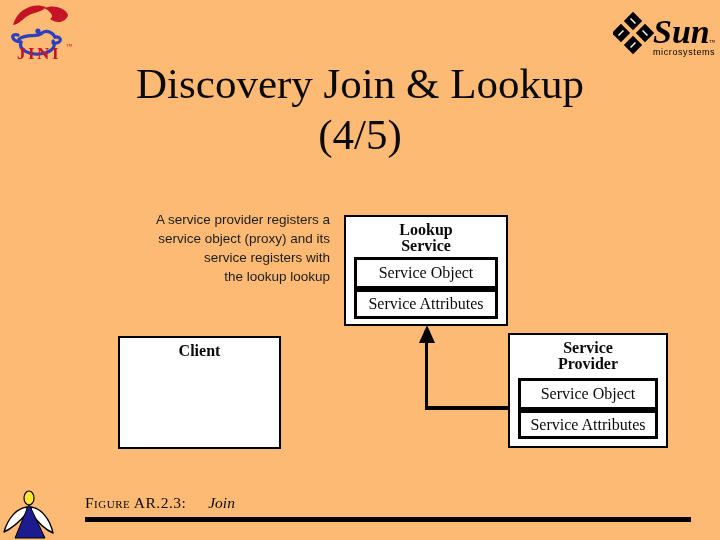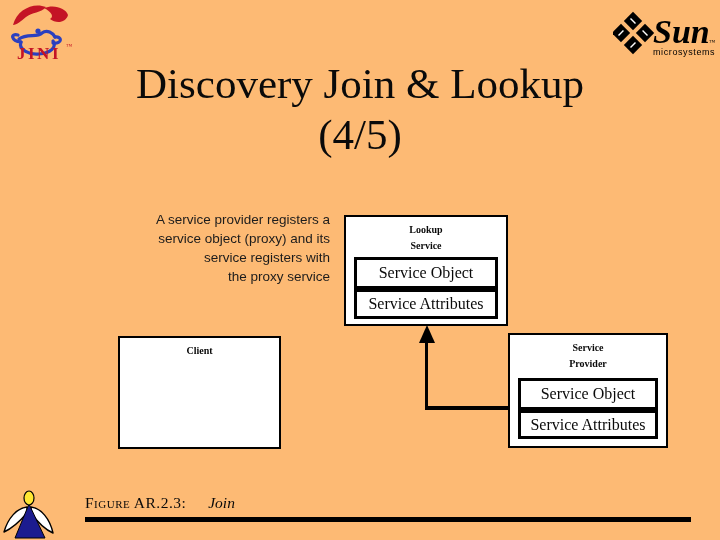--- a/index.html
+++ b/index.html
@@ -22,21 +22,21 @@
     font-family:"Liberation Sans", sans-serif;
     font-size:13.5px; line-height:19px; color:#1c1c1c;
   }
 
   
   .outer-box { border:2px solid #000; box-sizing:border-box; background:#fff; }
   .box-lookup   { left:344px; top:215px; width:164px; height:111px; }
   .box-client   { left:118px; top:336px; width:163px; height:113px; }
   .box-provider { left:508px; top:333px; width:160px; height:115px; }
   .box-title {
-    text-align:center; font-weight:bold; font-size:10px; line-height:16px;
+    text-align:center; font-weight:bold; font-size:16px; line-height:16px;
     padding-top:5px; color:#0a0a0a;
   }
   .box-client .box-title { }
   .inner-box {
     position:absolute; border:3px solid #000; box-sizing:border-box;
     display:flex; align-items:center; justify-content:center;
     font-size:16px; color:#0a0a0a; background:#fff;
   }
   .lk-obj  { left:8px; top:40px; width:144px; height:32px; }
   .lk-attr { left:8px; top:72px; width:144px; height:30px; }
@@ -101,21 +101,21 @@
 
   <div class="abs slide-title">
     <div>Discovery Join &amp; Lookup</div>
     <div>(4/5)</div>
   </div>
 
   <div class="abs desc">
     <div>A service provider registers a</div>
     <div>service object (proxy) and its</div>
     <div>service registers with</div>
-    <div>the proxy service</div>
+    <div>the lookup lookup</div>
   </div>
 
   <div class="abs outer-box box-lookup">
     <div class="box-title">
       <div>Lookup</div>
       <div>Service</div>
     </div>
     <div class="inner-box lk-obj">
       <span>Service Object</span>
     </div>

